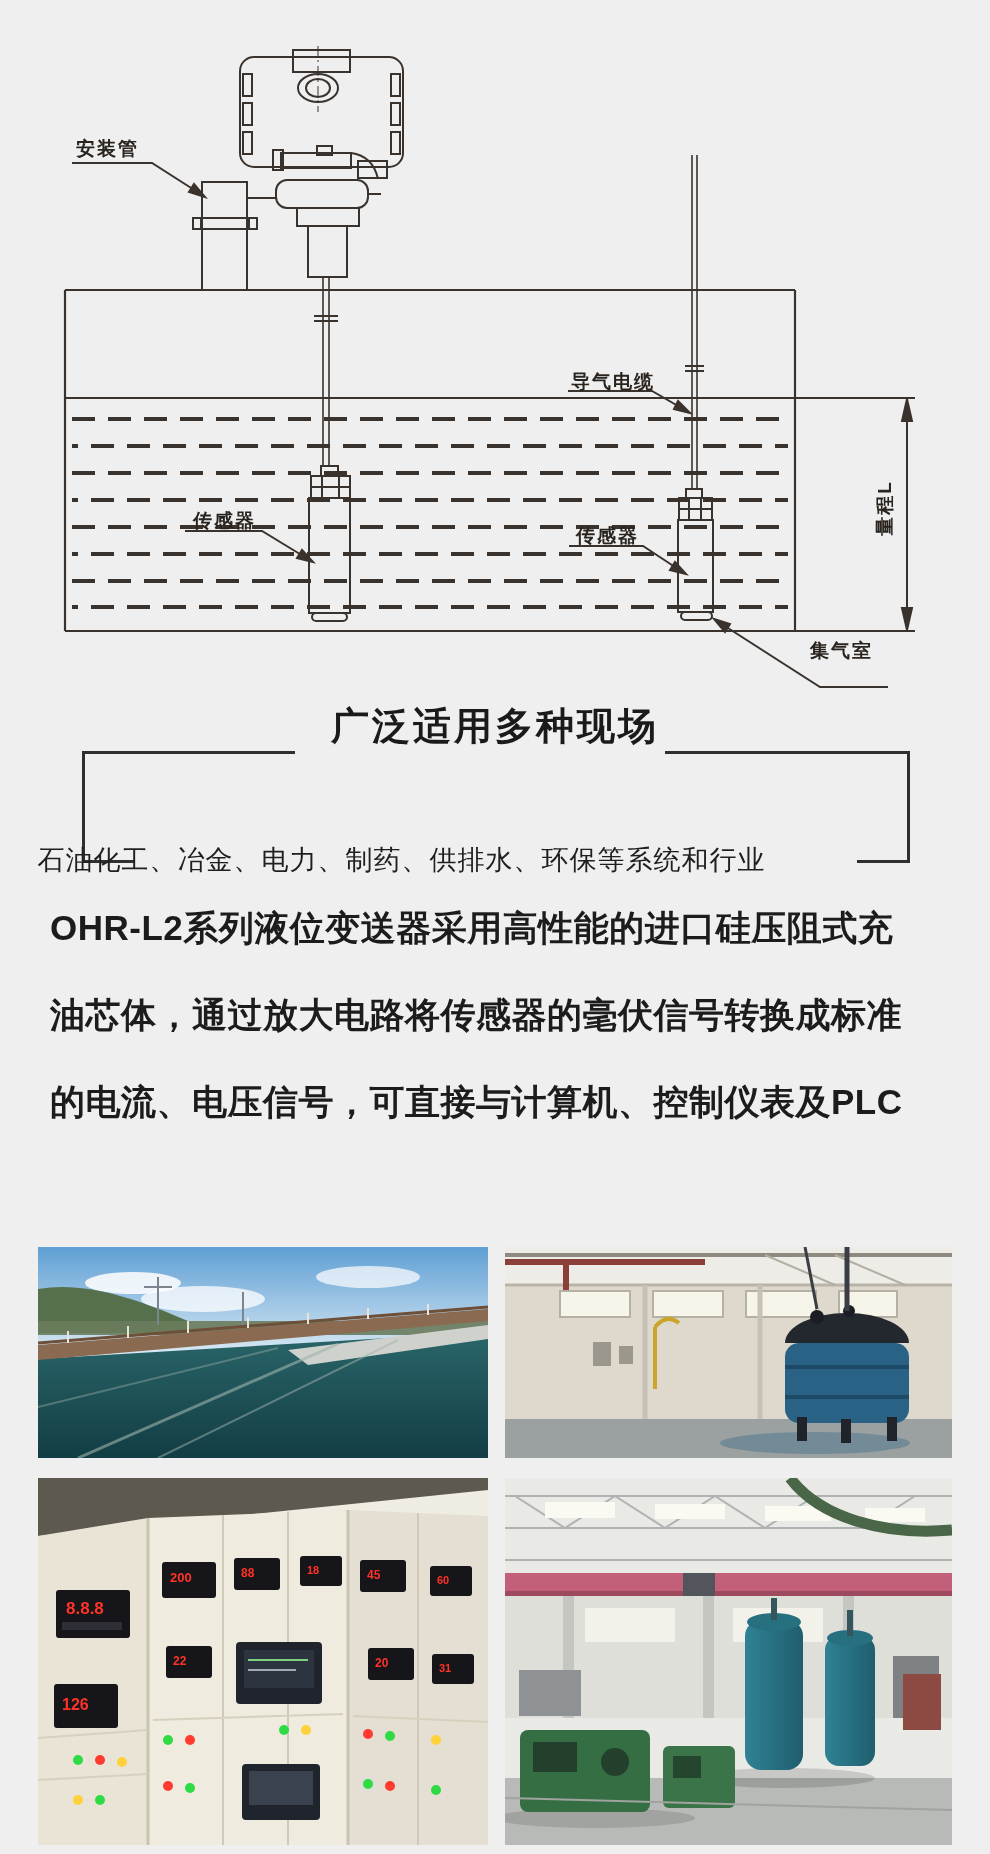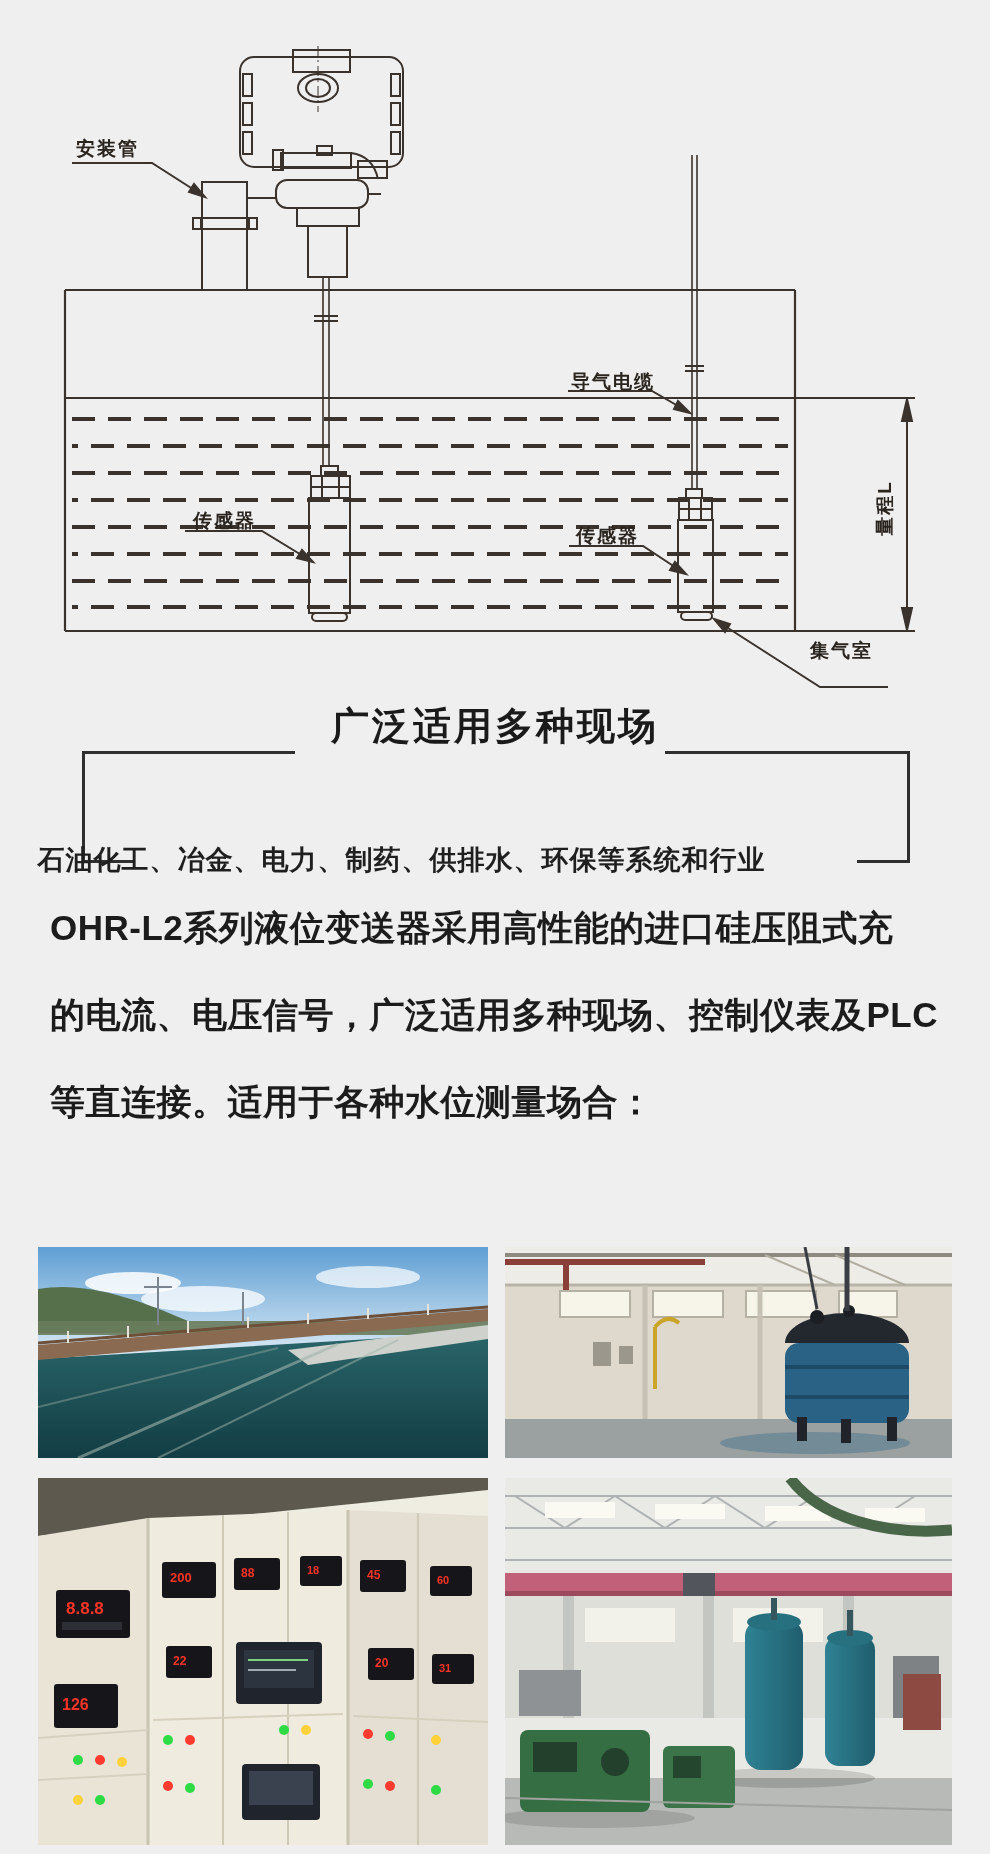--- a/index.html
+++ b/index.html
@@ -10,21 +10,21 @@
   body{width:990px;height:1854px;background:var(--page-bg);
        font-family:"Liberation Sans","DejaVu Sans",sans-serif;position:relative;overflow:hidden;}
   .page{position:absolute;inset:0;}
   svg text{font-family:"Liberation Sans","DejaVu Sans",sans-serif;}
   #diagram{position:absolute;left:0;top:0;}
   .diagram-label{font-size:19px;font-weight:600;fill:var(--label-text);letter-spacing:2px;}
   .banner-line{position:absolute;background:var(--bracket);}
   .banner-title{position:absolute;left:0;top:729px;width:990px;text-align:center;
     transform:translateY(-54%);font-size:38px;font-weight:bold;color:#1a1a1a;letter-spacing:3px;}
   .banner-subtitle{position:absolute;left:0;top:861px;width:803px;text-align:center;
-    transform:translateY(-52%);font-size:27px;font-weight:bold;color:#1f1f1f;letter-spacing:1px;}
+    transform:translateY(-52%);font-size:27px;font-weight:normal;color:#1f1f1f;letter-spacing:1px;}
   .intro{position:absolute;left:50px;top:884px;width:872px;color:var(--body-text);
     font-size:35px;font-weight:600;letter-spacing:0.5px;}
   .intro .line{height:87px;line-height:87px;white-space:nowrap;}
   .photo{position:absolute;overflow:hidden;background:#cfcfcf;}
   .photo svg{display:block;}
 </style>
 </head>
 <body>
 
 <div class="page">
@@ -151,22 +151,22 @@
     <div class="banner-line" style="left:82px;top:751px;width:3px;height:112px;"></div>
     <div class="banner-line" style="left:907px;top:751px;width:3px;height:112px;"></div>
     <div class="banner-line" style="left:82px;top:860px;width:53px;height:3px;"></div>
     <div class="banner-line" style="left:857px;top:860px;width:53px;height:3px;"></div>
     <div class="banner-title">广泛适用多种现场</div>
     <div class="banner-subtitle">石油化工、冶金、电力、制药、供排水、环保等系统和行业</div>
   </div>
 
   <div class="intro">
     <div class="line">OHR-L2系列液位变送器采用高性能的进口硅压阻式充</div>
-    <div class="line">的电流、电压信号，广泛适用多种现场、控制仪表及PLC</div>
-    <div class="line">等直连接。适用于各种水位测量场合：</div>
+    <div class="line">油芯体，通过放大电路将传感器的毫伏信号转换成标准</div>
+    <div class="line">的电流、电压信号，可直接与计算机、控制仪表及PLC</div>
   </div>
 
   <div class="photo" style="left:38px;top:1247px;width:450px;height:211px;">
     <svg width="450" height="211" viewBox="0 0 450 211">
       <defs>
         <linearGradient id="sky1" x1="0" y1="0" x2="0" y2="1">
           <stop offset="0" stop-color="#5f9fd4"></stop>
             <stop offset="1" stop-color="#dcebf5"></stop>
         </linearGradient>
         <linearGradient id="wat1" x1="0" y1="0" x2="0" y2="1">

